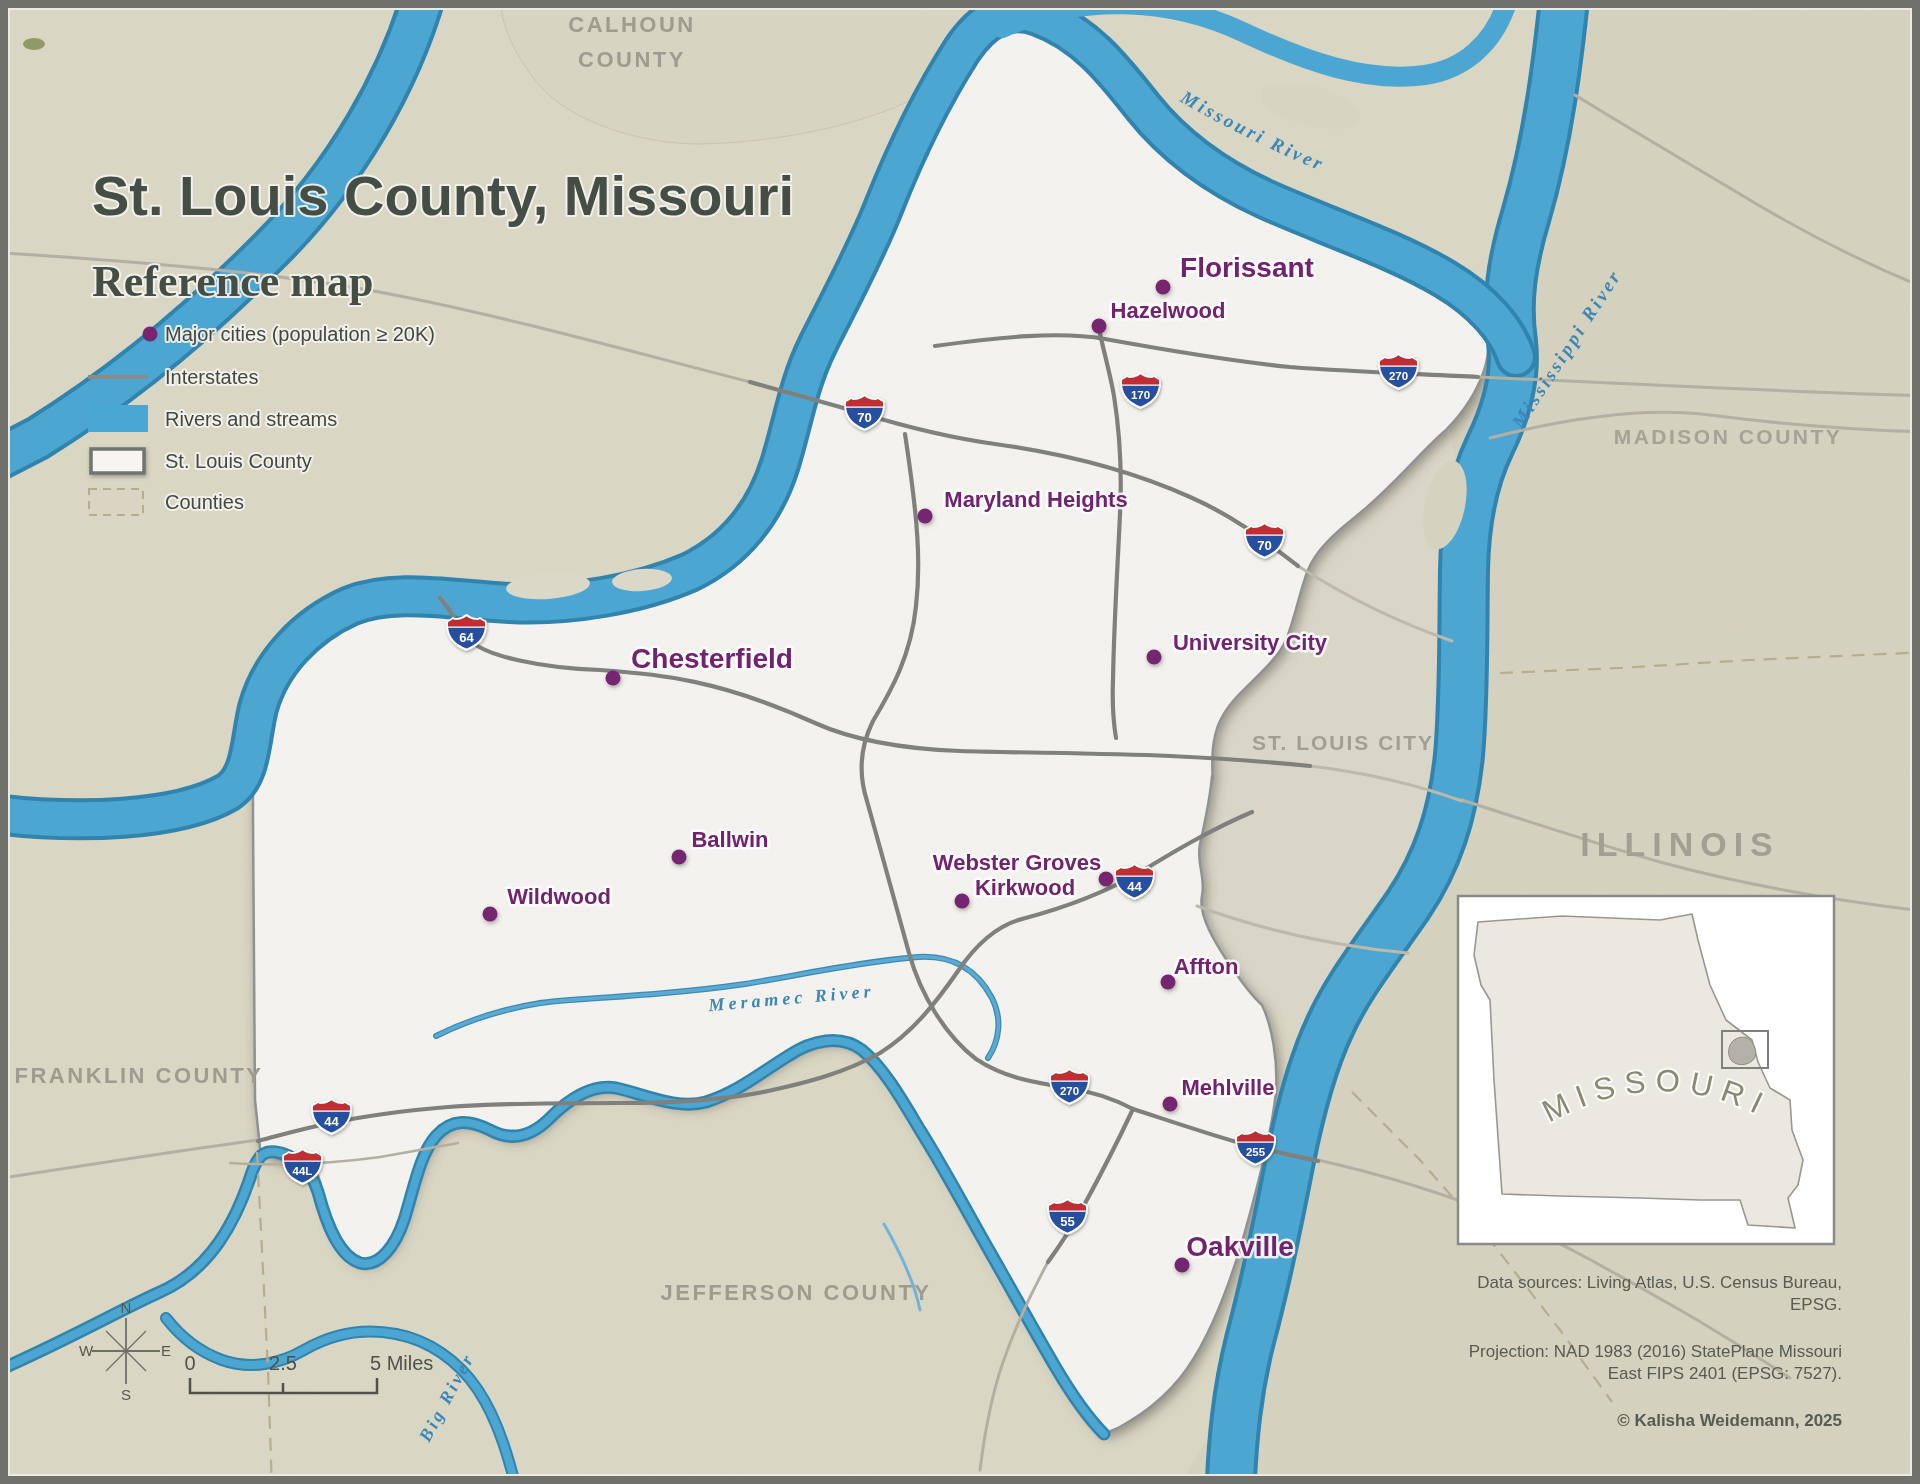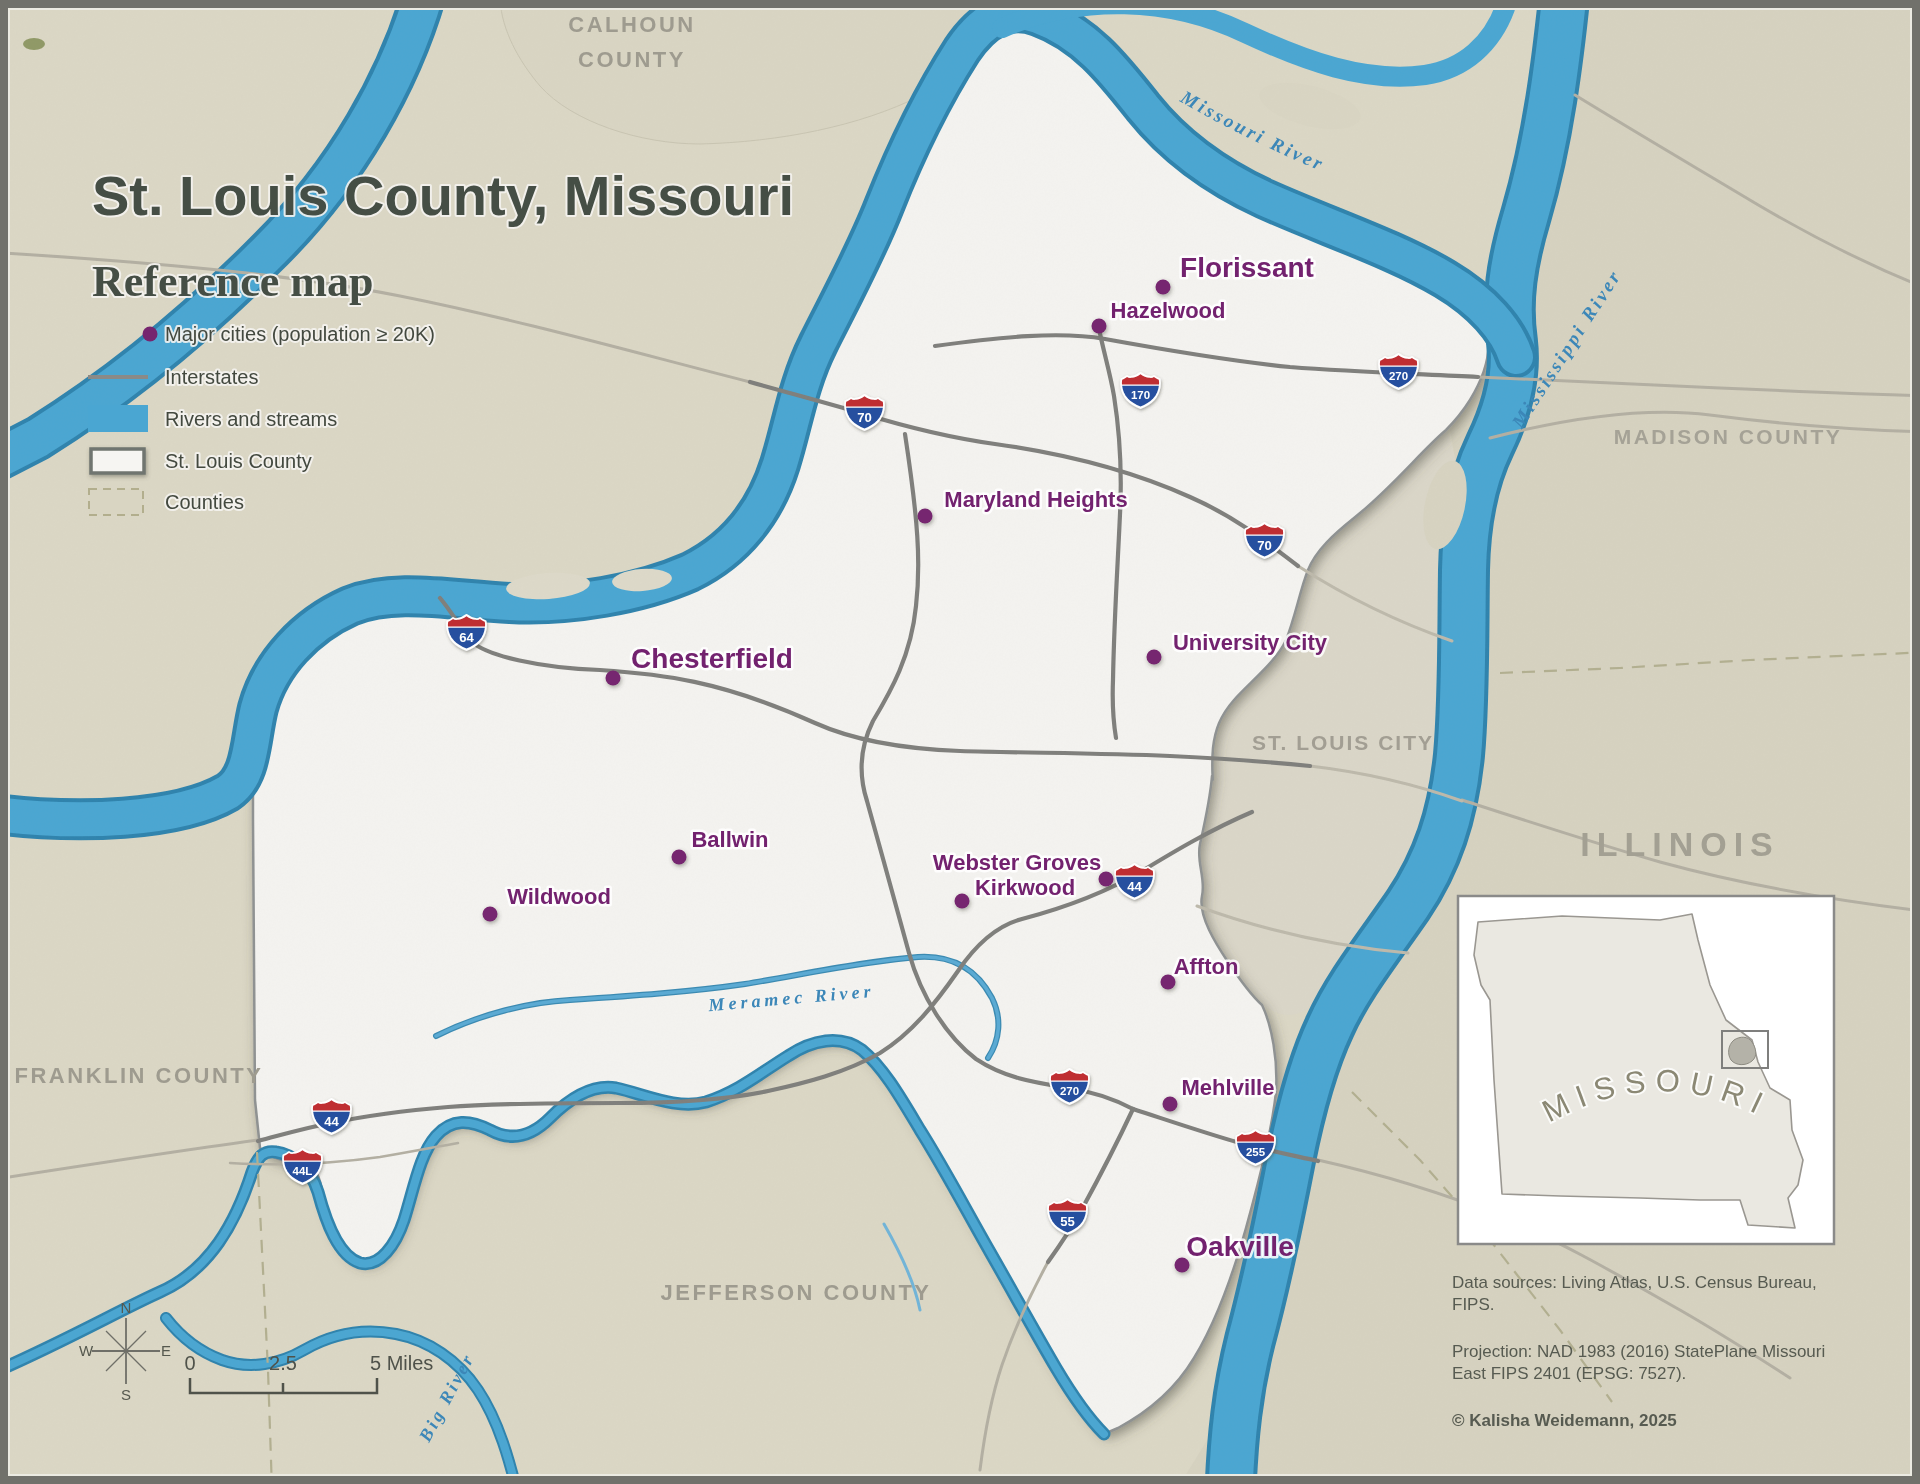--- a/index.html
+++ b/index.html
@@ -14,21 +14,21 @@
   .cty2{fill:#a5a296;font-weight:bold;letter-spacing:2.5px;font-size:21px;}
   .state{fill:#a3a093;font-weight:bold;letter-spacing:7px;font-size:34px;}
   .halo{paint-order:stroke;stroke:rgba(255,255,255,0.85);stroke-width:5px;stroke-linejoin:round;}
   .halo2{paint-order:stroke;stroke:rgba(244,243,240,0.9);stroke-width:4px;stroke-linejoin:round;}
   .city-label{fill:#73226f;font-weight:600;}
   .city-reg{font-size:22px;}
   .city-lg{font-size:28px;}
   .riverlbl{font-family:"Liberation Serif","DejaVu Serif",serif;font-style:italic;fill:#3c87b8;
             font-size:19px;letter-spacing:3px;font-weight:bold;}
   .shieldnum{fill:#ffffff;font-weight:bold;text-anchor:middle;}
-  .credits{position:absolute;left:1452px;top:1272px;width:390px;text-align:left;
+  .credits{position:absolute;left:1452px;top:1272px;width:390px;text-align:right;
            color:#575b51;font-size:17px;line-height:1.32;}
   .credits p{margin:0 0 24px 0;}
   .credits p:last-child{margin-bottom:0;font-weight:bold;}
   .scaletxt{font-size:20px;fill:#4f524a;}
   .compasstxt{font-size:15px;fill:#55584e;}
   .mo-label{font-family:"Liberation Sans","DejaVu Sans",sans-serif;font-size:31px;fill:#8b8874;
             letter-spacing:9px;font-weight:500;paint-order:stroke;stroke:rgba(255,255,255,.8);stroke-width:4px;}
 </style>
 </head>
 <body>
@@ -348,21 +348,21 @@
     <text class="scaletxt" x="370" y="1370">5 Miles</text>
   </g>
 
   <rect x="9" y="9" width="1902" height="1466" fill="none" stroke="#ecebe2" stroke-width="2"></rect>
   <rect x="0" y="0" width="1920" height="1484" fill="none" stroke="#71716b" stroke-width="16"></rect>
 </svg>
 
 <div class="credits">
   <p>
     <span>Data sources: Living Atlas, U.S. Census Bureau,</span><br>
-    <span>FIPS.</span>
+    <span>EPSG.</span>
   </p>
   <p>
     <span>Projection: NAD 1983 (2016) StatePlane Missouri</span><br>
     <span>East FIPS 2401 (EPSG: 7527).</span>
   </p>
   <p>
     <span>© Kalisha Weidemann, 2025</span>
   </p>
 </div>
 </div>

